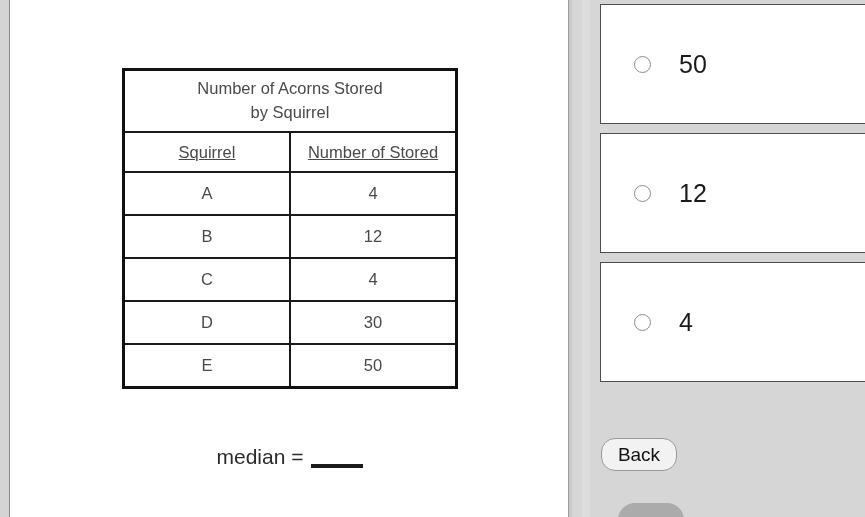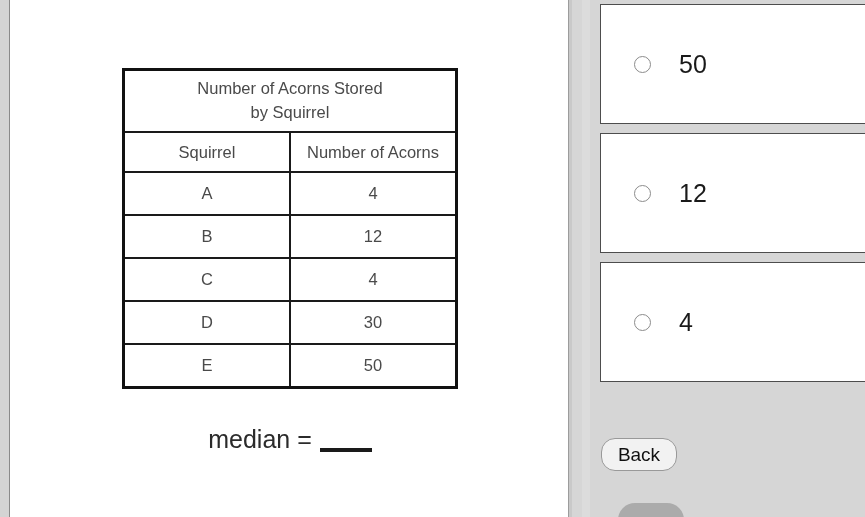--- a/index.html
+++ b/index.html
@@ -73,37 +73,38 @@
     line-height: 1.45;
     padding: 4px 6px;
     color: #555555;
     border-bottom-width: 3px;
   }
   td.col-head {
     height: 38px;
     font-size: 16.5px;
     color: #4a4a4a;
     border-bottom-width: 3px;
+    text-decoration: underline;
   }
   td.cell {
     height: 41px;
     font-size: 16px;
     color: #4f4f4f;
   }
   .col-a { width: 137px; }
   .col-b { width: 199px; }
 
   
   .median-line {
     position: absolute;
     left: 112px;
-    top: 425px;
+    top: 444px;
     width: 336px;
     text-align: center;
-    font-size: 25px;
+    font-size: 21px;
     color: #2b2b2b;
     white-space: nowrap;
   }
   .median-blank {
     display: inline-block;
     width: 52px;
     border-bottom: 4px solid #1a1a1a;
     margin-left: 8px;
     vertical-align: -4px;
     height: 20px;
@@ -203,21 +204,21 @@
       <table class="acorn-table">
         <tbody>
           <tr>
             <td class="tbl-title" colspan="2">
               <span>Number of Acorns Stored</span><br>
               <span>by Squirrel</span>
             </td>
           </tr>
           <tr>
             <td class="col-head col-a">Squirrel</td>
-            <td class="col-head col-b">Number of Acorns</td>
+            <td class="col-head col-b">Number of Stored</td>
           </tr>
           <tr>
             <td class="cell col-a">A</td>
             <td class="cell col-b">4</td>
           </tr>
           <tr>
             <td class="cell col-a">B</td>
             <td class="cell col-b">12</td>
           </tr>
           <tr>

